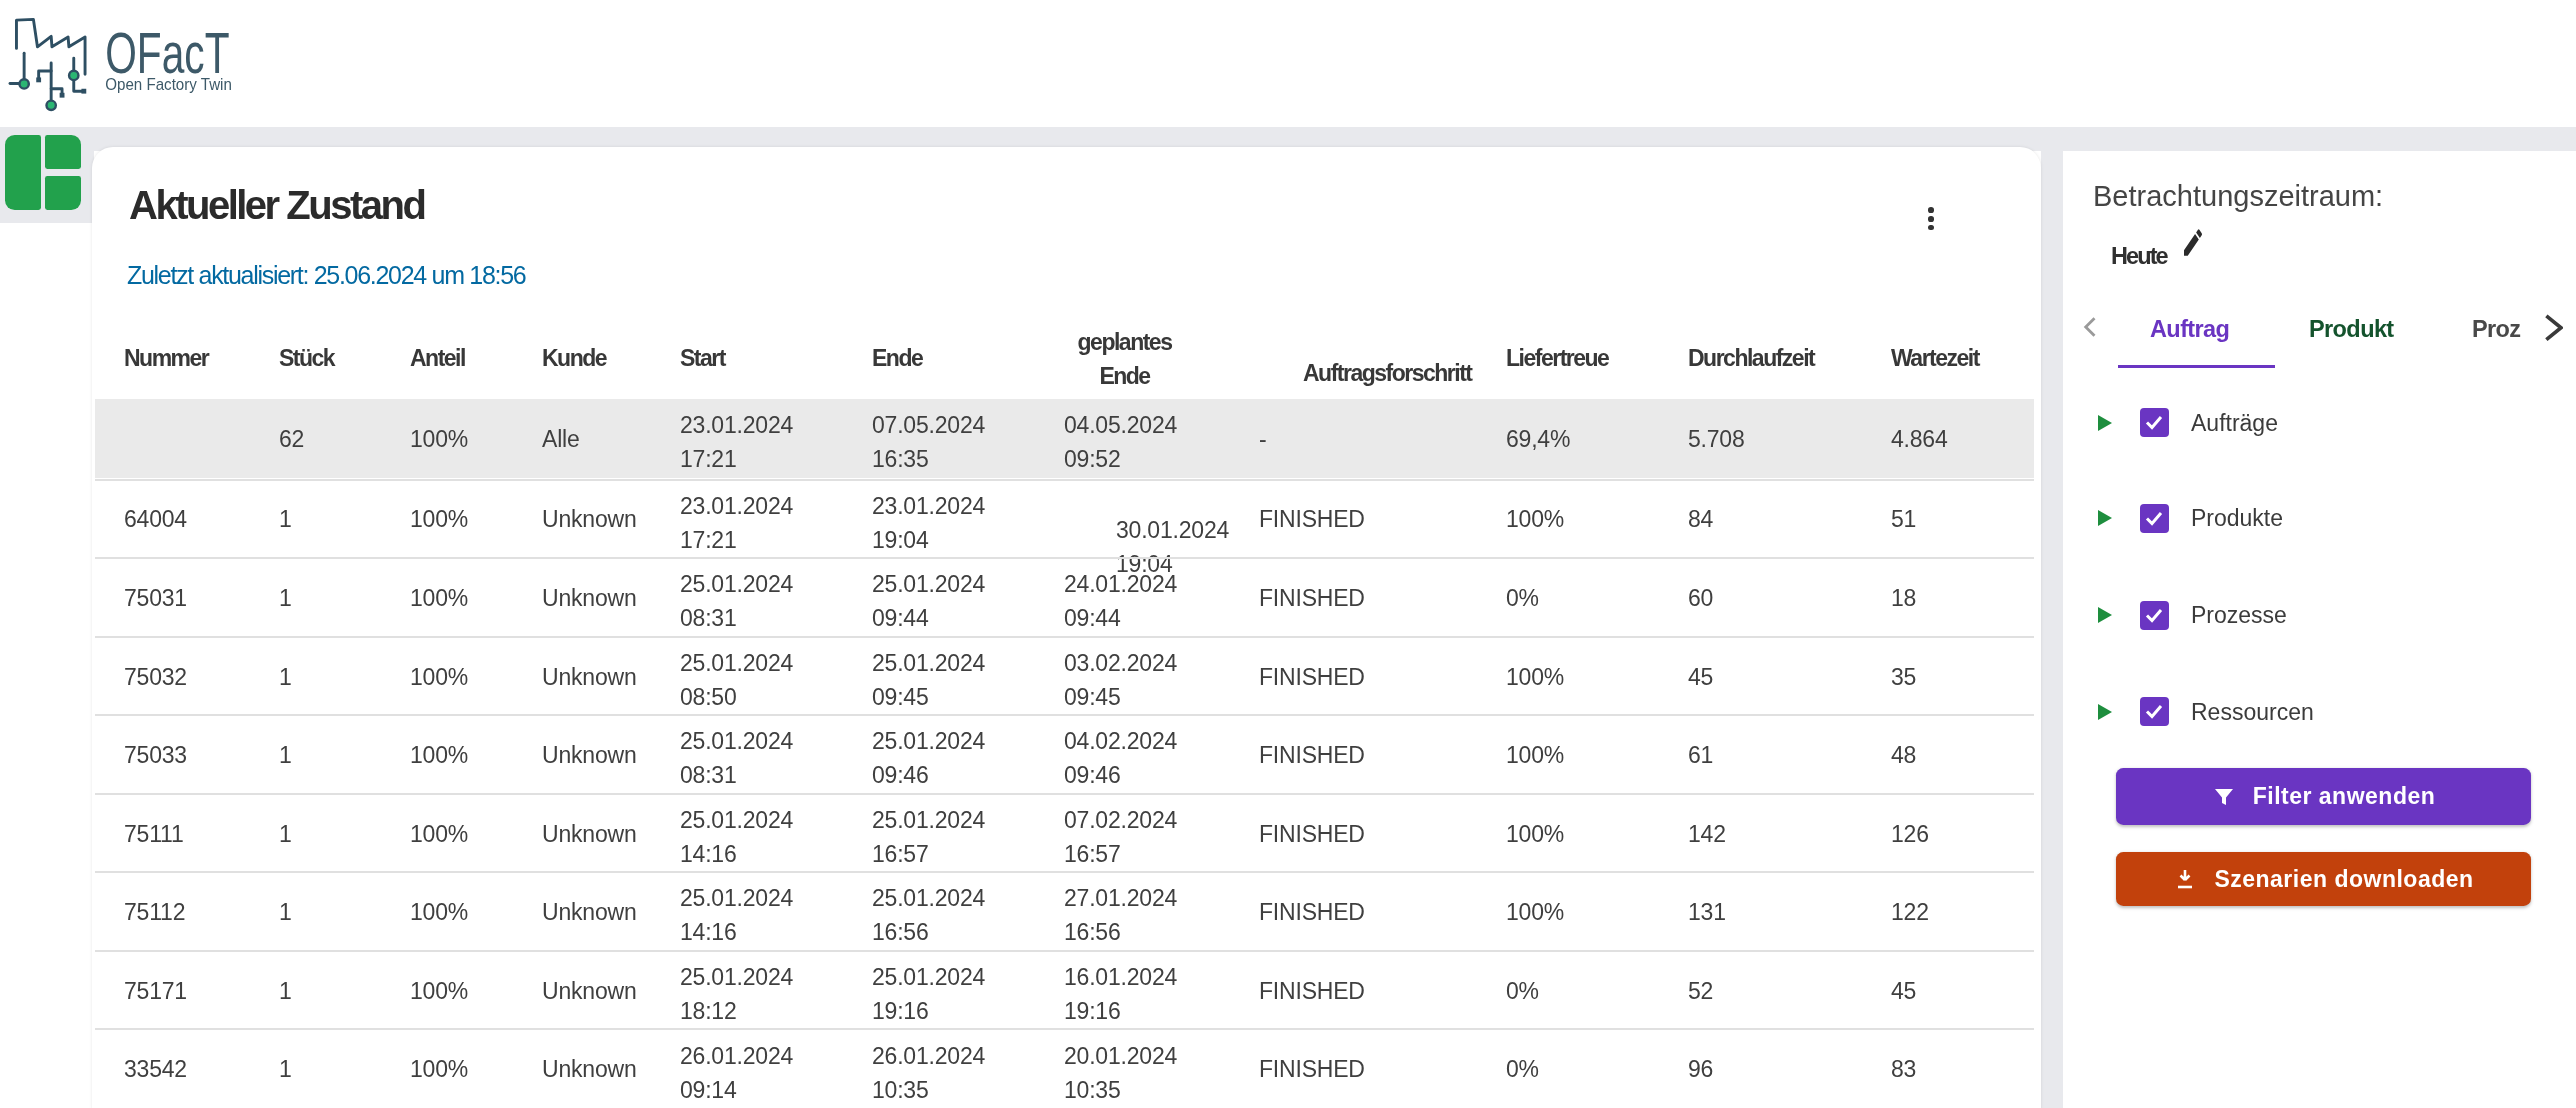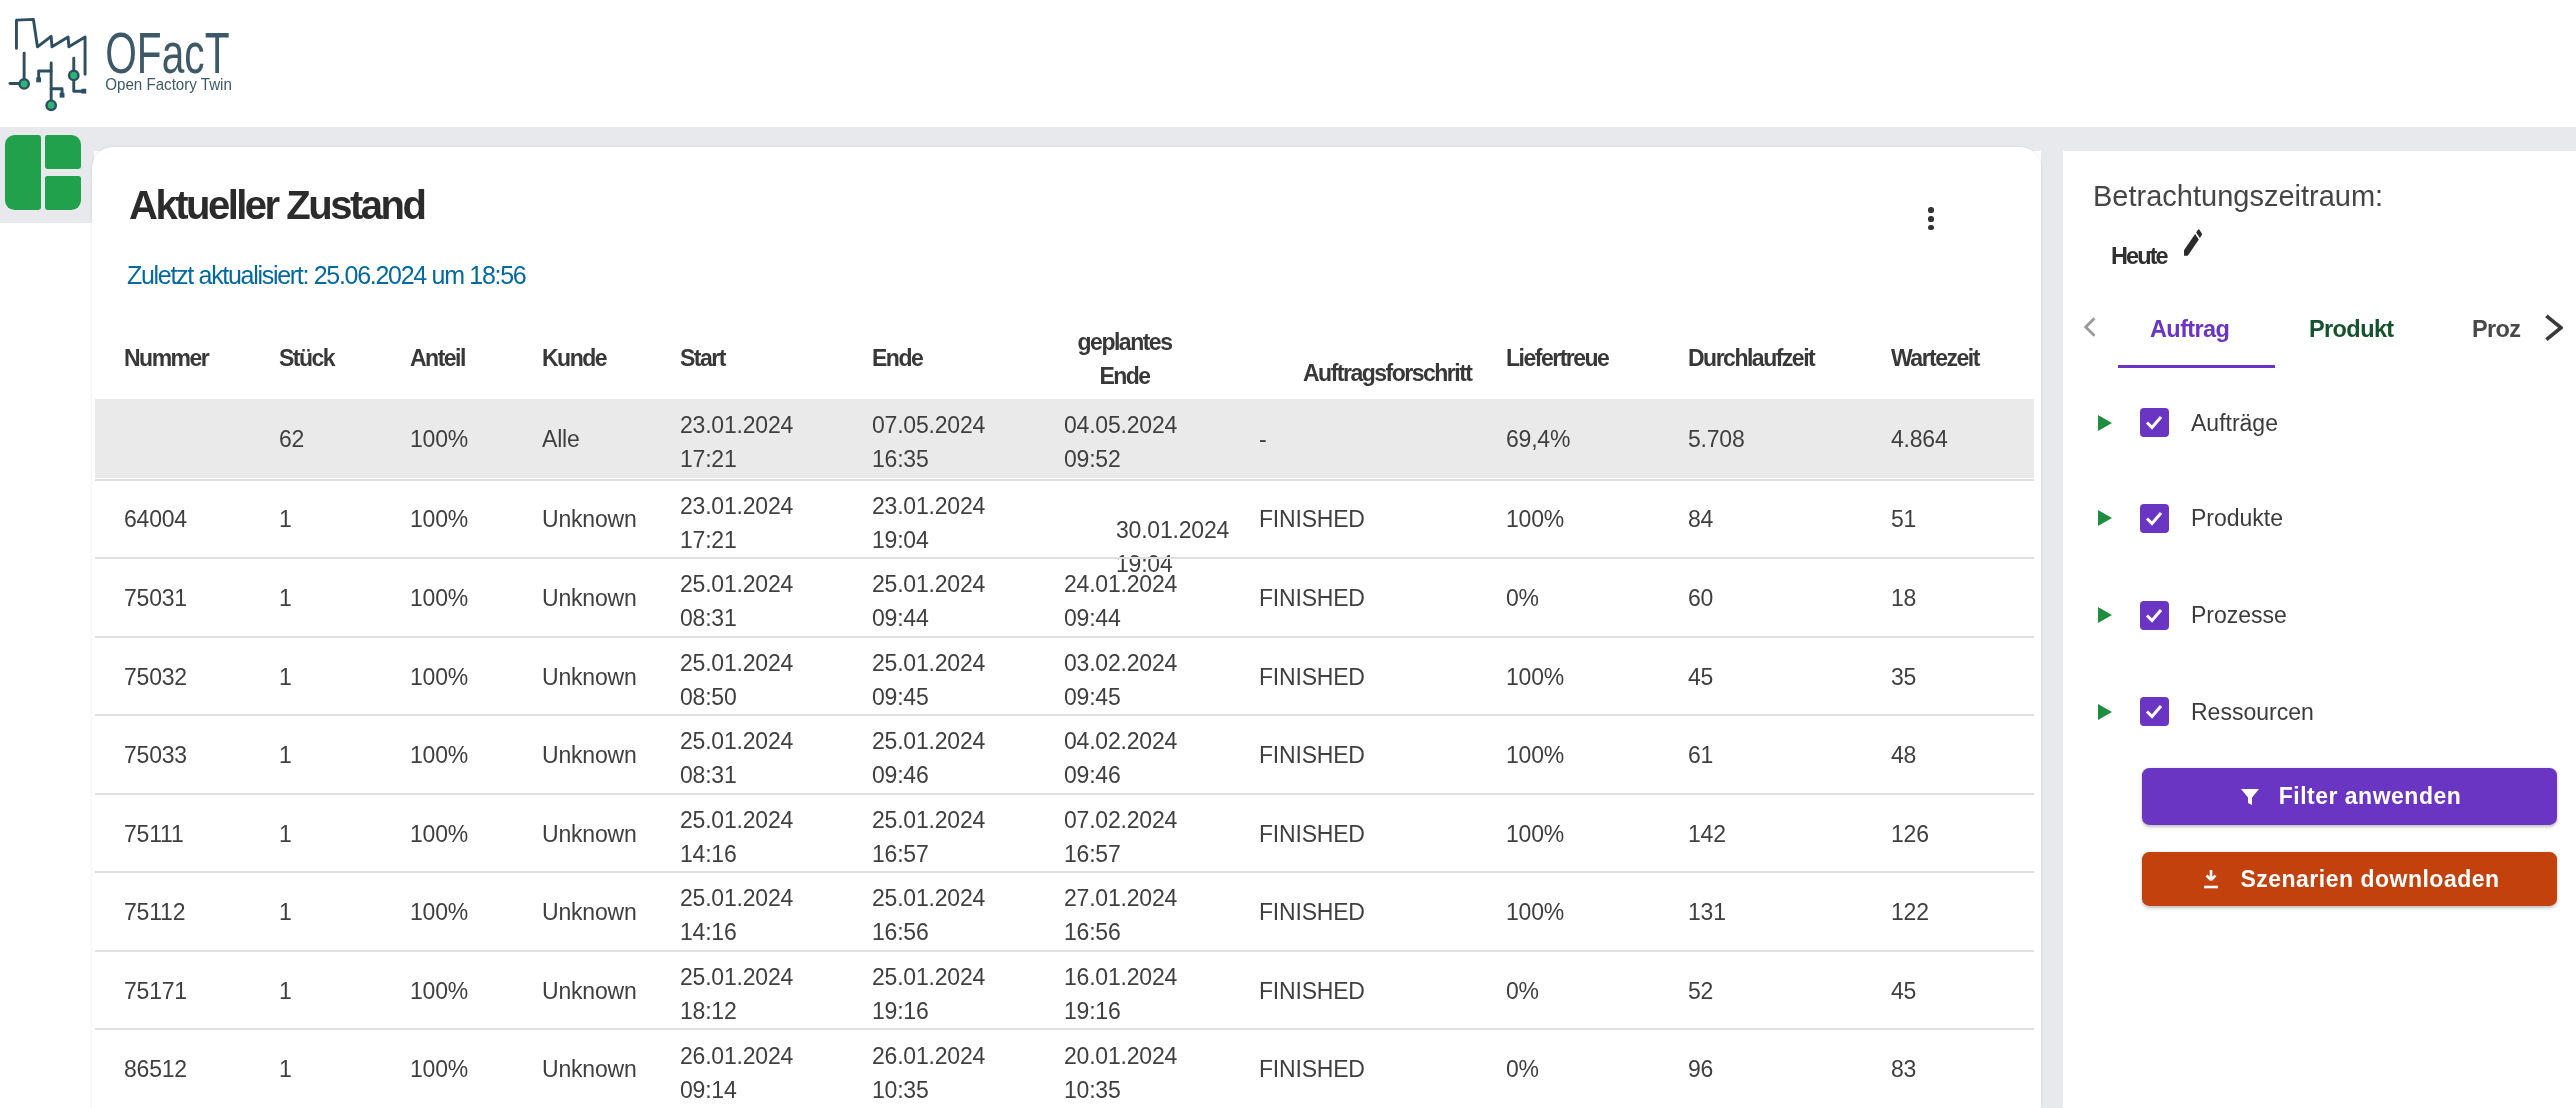--- a/index.html
+++ b/index.html
@@ -27,21 +27,21 @@
 
 #sidebar { left:2063px; top:151px; width:513px; height:958px; background:#ffffff; border-radius:16px 0 0 0; }
 #bzt { left:2093px; top:180px; font-size:29px; color:#454545; }
 #heute { left:2111px; top:243px; font-size:23.5px; font-weight:bold; color:#303030; letter-spacing:-1.9px; }
 .tablabel { position:absolute; top:316px; font-size:23.5px; font-weight:bold; letter-spacing:-0.6px; }
 #inkbar { left:2118px; top:365px; width:157px; height:3.2px; background:#6a35c2; }
 .tri { position:absolute; width:0; height:0; border-style:solid; border-width:8px 0 8px 14.6px; border-color:transparent transparent transparent #1e8e3e; left:2098px; }
 .cbx { position:absolute; left:2140px; width:29px; height:29px; background:#6a35c2; border-radius:4px; }
 .cbx svg { position:absolute; left:2.4px; top:2.4px; }
 .cblabel { position:absolute; left:2191px; font-size:23px; color:#3b3b3b; }
-.btn { position:absolute; left:2116px; width:415px; border-radius:7.3px; color:#ffffff; font-size:23px; font-weight:bold; letter-spacing:0.5px; display:flex; align-items:center; justify-content:center; box-shadow:0 1.6px 3.2px rgba(0,0,0,0.25);margin-left:26px; }
+.btn { position:absolute; left:2116px; width:415px; border-radius:7.3px; color:#ffffff; font-size:23px; font-weight:bold; letter-spacing:0.5px; display:flex; align-items:center; justify-content:center; box-shadow:0 1.6px 3.2px rgba(0,0,0,0.25); }
 #btnfilter { top:768px; height:57px; background:#6a35c2; }
 #btndl { top:852px; height:54px; background:#c2410c; }
 .btn svg { margin-right:17px; }
 </style>
 </head>
 <body>
 <div class="abs" id="grayband"></div>
 <div class="abs" id="graytile"></div>
 <div class="abs" id="graygutter"></div>
 
@@ -186,21 +186,21 @@
     <div class="cell" style="left:410px; top:974px;">100%</div>
     <div class="cell" style="left:542px; top:974px;">Unknown</div>
     <div class="cell" style="left:680px; top:960px;">25.01.2024<br>18:12</div>
     <div class="cell" style="left:872px; top:960px;">25.01.2024<br>19:16</div>
     <div class="cell" style="left:1064px; top:960px;">16.01.2024<br>19:16</div>
     <div class="cell" style="left:1259px; top:974px;">FINISHED</div>
     <div class="cell" style="left:1506px; top:974px;">0%</div>
     <div class="cell" style="left:1688px; top:974px;">52</div>
     <div class="cell" style="left:1891px; top:974px;">45</div>
     <div class="sep" style="top:1028px;"></div>
-    <div class="cell" style="left:124px; top:1052px;">86512</div>
+    <div class="cell" style="left:124px; top:1052px;">33542</div>
     <div class="cell" style="left:279px; top:1052px;">1</div>
     <div class="cell" style="left:410px; top:1052px;">100%</div>
     <div class="cell" style="left:542px; top:1052px;">Unknown</div>
     <div class="cell" style="left:680px; top:1039px;">26.01.2024<br>09:14</div>
     <div class="cell" style="left:872px; top:1039px;">26.01.2024<br>10:35</div>
     <div class="cell" style="left:1064px; top:1039px;">20.01.2024<br>10:35</div>
     <div class="cell" style="left:1259px; top:1052px;">FINISHED</div>
     <div class="cell" style="left:1506px; top:1052px;">0%</div>
     <div class="cell" style="left:1688px; top:1052px;">96</div>
     <div class="cell" style="left:1891px; top:1052px;">83</div>

